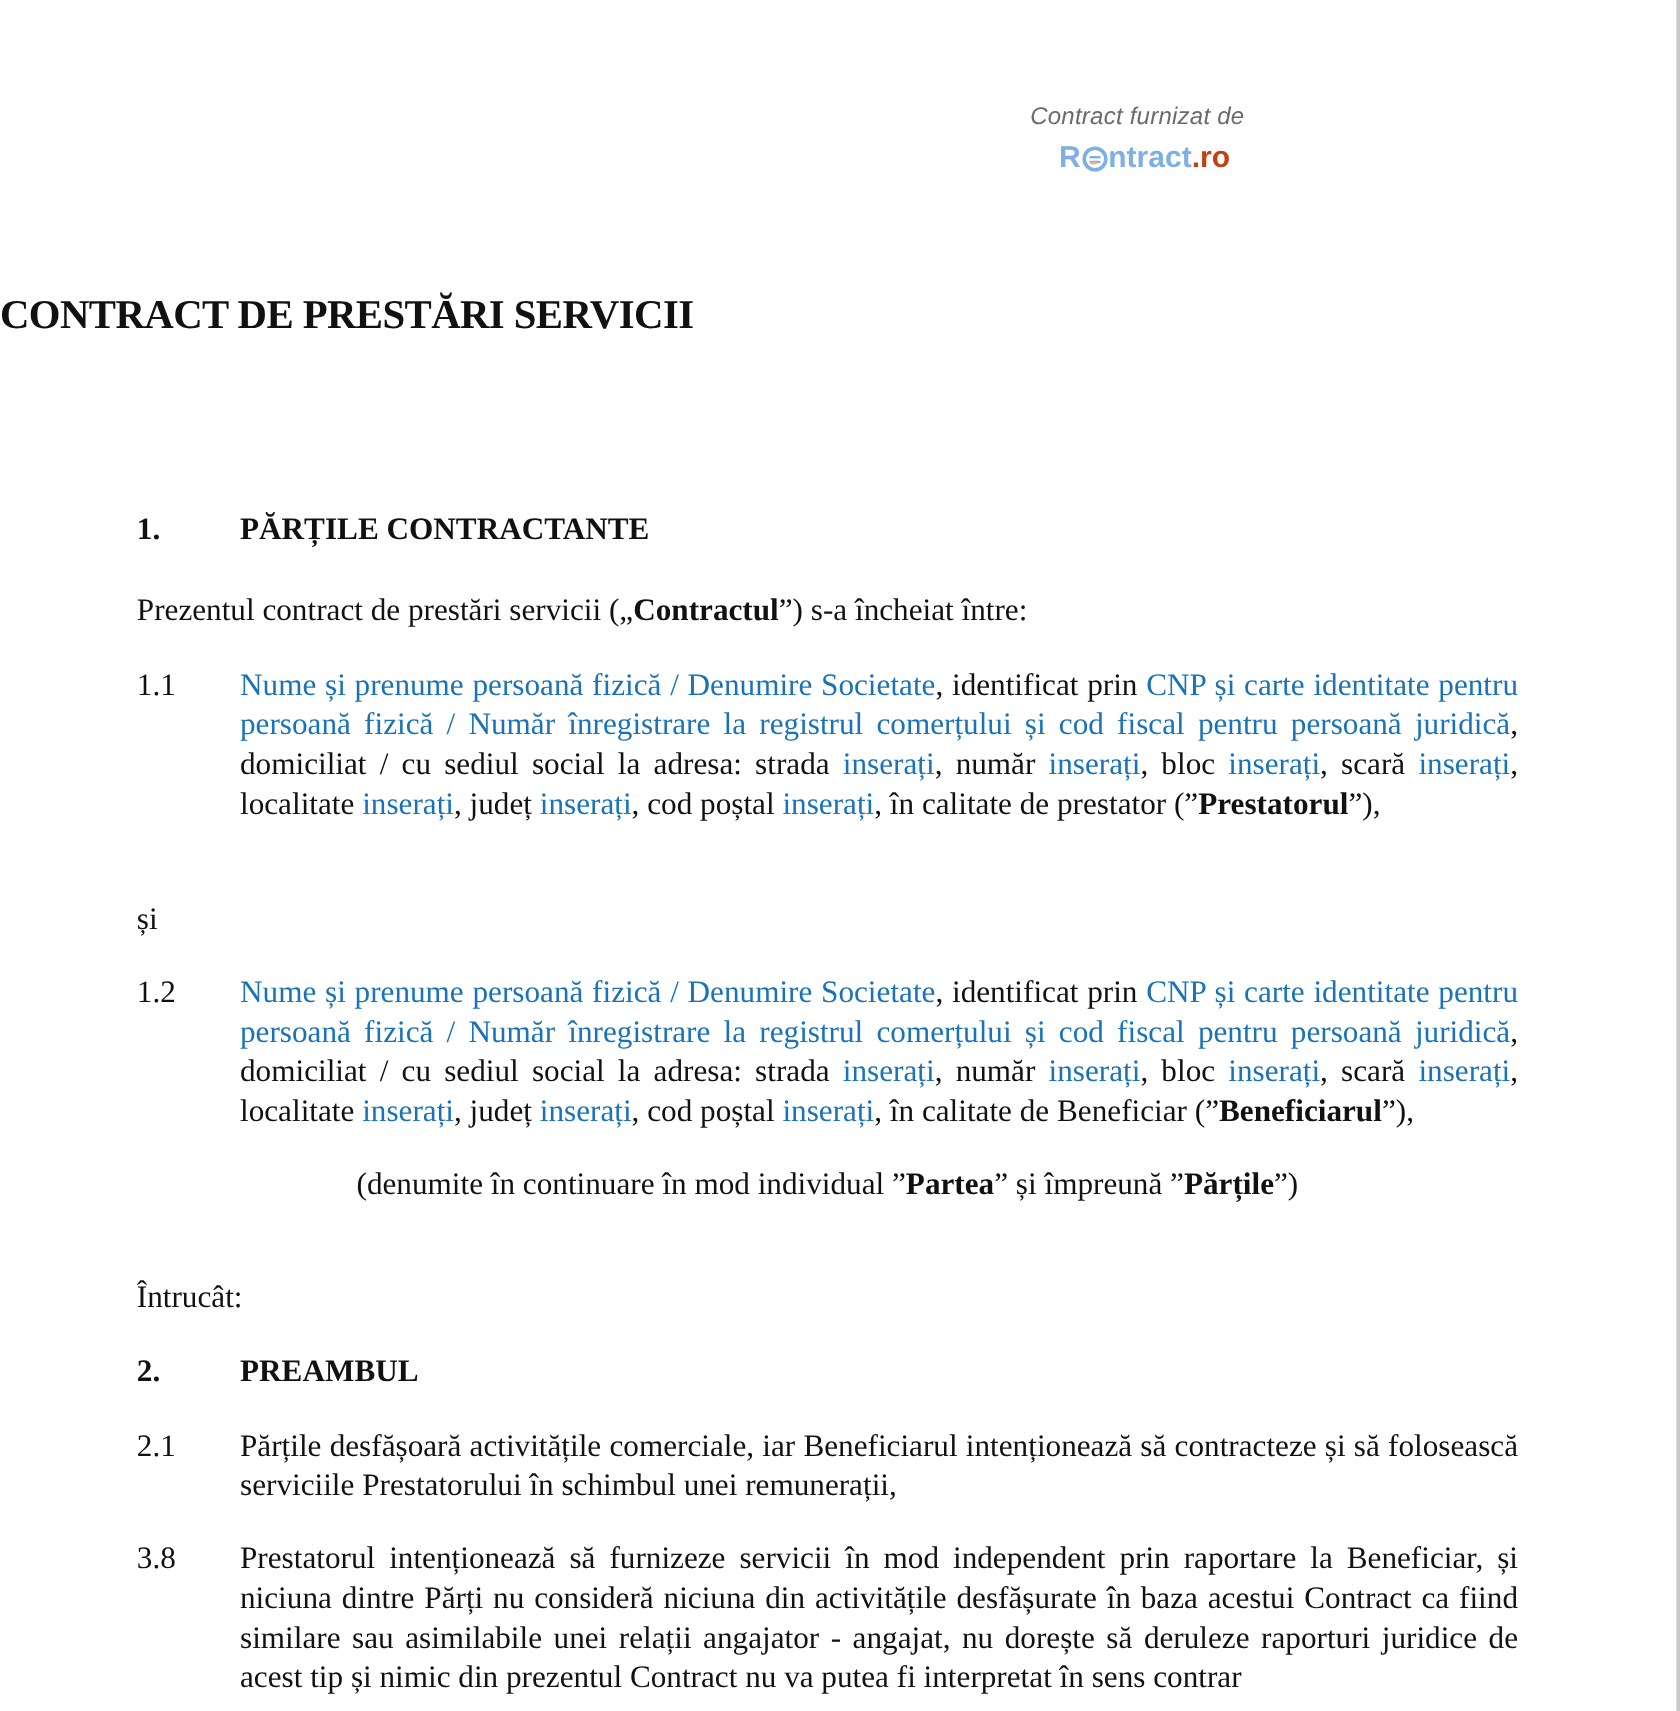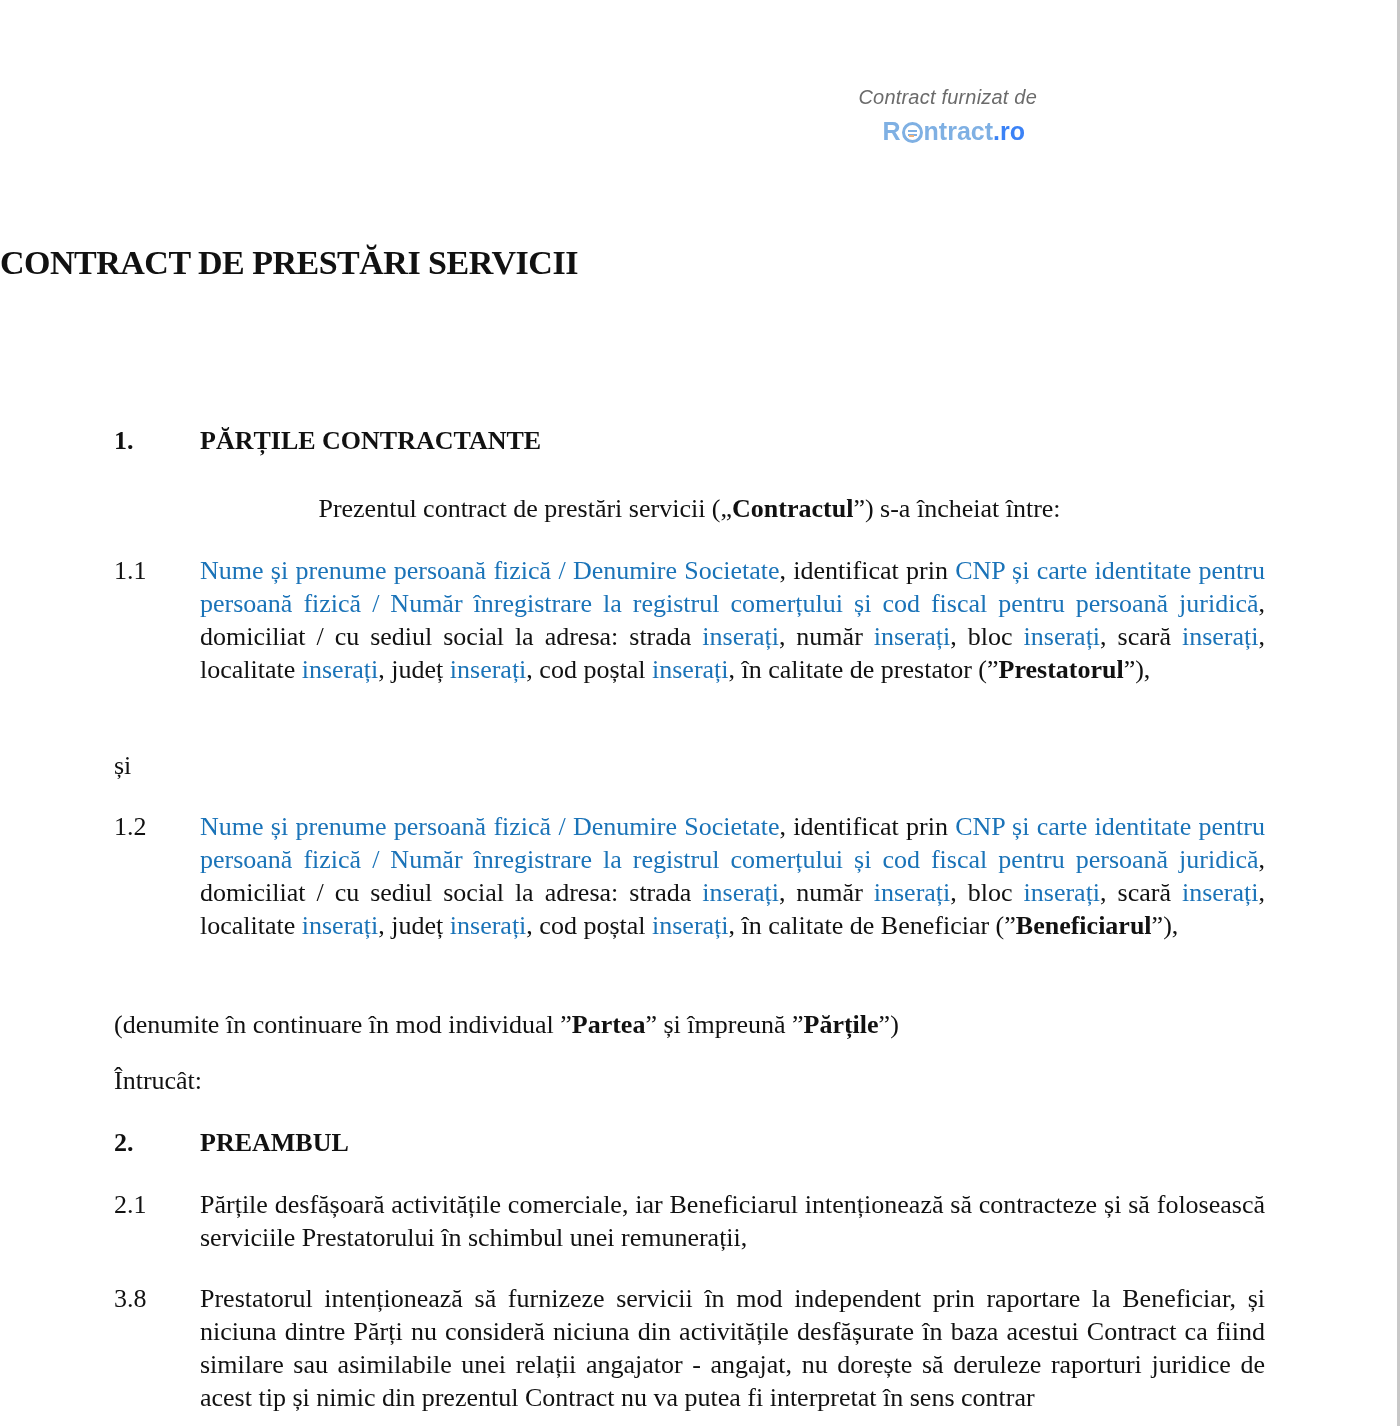--- a/index.html
+++ b/index.html
@@ -6,21 +6,21 @@
   body { width: 1400px; height: 1426px; overflow: hidden; position: relative; }
   .right-edge { position: absolute; top: 0; right: 0; width: 3px; height: 1426px; background: #c8c8c8; }
   .page { position: absolute; left: 0; top: 0; width: 1172px; height: 1426px; background: #fff; font-family: "Liberation Serif", serif; color: #111; }
 
   .watermark { position: absolute; right: 135px; top: 86px; text-align: right; }
   .wm-caption { font-family: "Liberation Sans", sans-serif; font-style: italic; font-size: 20px; color: #6b6b6b; letter-spacing: 0.2px; }
   .wm-logo { margin-top: 8px; font-family: "Liberation Sans", sans-serif; font-weight: bold; font-size: 25px; color: #7fb0e3; display: inline-flex; align-items: center; margin-right: 12px; }
   .wm-logo .o-icon { display: inline-block; width: 21px; height: 21px; border: 3px solid #7fb0e3; border-radius: 50%; box-sizing: border-box; position: relative; margin: 0 1px; top: 1px; }
   .wm-logo .o-icon::before { content: ""; position: absolute; left: 3px; right: 3px; top: 5px; height: 2px; background: #7fb0e3; box-shadow: 0 4px 0 #7fb0e3; }
   .wm-logo .o-icon::after { content: ""; position: absolute; left: 4px; bottom: 3px; width: 5px; height: 2px; background: #f2b27a; }
-  .wm-logo .tld { color: #3b82f6; }
+  .wm-logo .tld { color: #c2410c; }
 
   .title { position: absolute; top: 244px; left: 0; width: 1380px; text-align: left; font-weight: bold; font-size: 34px; letter-spacing: -0.5px; }
   .subtitle { position: absolute; top: 298px; left: 0; width: 1380px; text-align: center; font-size: 34px; }
 
   .block { position: absolute; left: 114px; width: 1151px; font-size: 26px; line-height: 33px; }
   .heading { font-weight: bold; font-size: 26px; }
   .heading .num { display: inline-block; width: 86px; }
   .row { display: flex; }
   .row .num { width: 86px; flex: none; }
   .row .txt { flex: 1; text-align: justify; }
@@ -41,37 +41,37 @@
         <span class="tld">.ro</span>
     </div>
   </div>
 
   <div class="title">CONTRACT DE PRESTĂRI SERVICII</div>
 
   <div class="block heading" style="top:424px;">
     <span class="num">1.</span><span>PĂRȚILE CONTRACTANTE</span>
   </div>
 
-  <div class="block" style="top:492px;text-align:center;">
+  <div class="block" style="top:492px;">
     <span>Prezentul contract de prestări servicii („</span><b>Contractul</b><span>”) s-a încheiat între:</span>
   </div>
 
   <div class="block row" style="top:554px;">
     <div class="num">1.1</div>
     <div class="txt"><span class="blue">Nume și prenume persoană fizică / Denumire Societate</span><span>, identificat prin </span><span class="blue">CNP și carte identitate pentru persoană fizică / Număr înregistrare la registrul comerțului și cod fiscal pentru persoană juridică</span><span>, domiciliat / cu sediul social la adresa: strada </span><span class="blue">inserați</span><span>, număr </span><span class="blue">inserați</span><span>, bloc </span><span class="blue">inserați</span><span>, scară </span><span class="blue">inserați</span><span>, localitate </span><span class="blue">inserați</span><span>, județ </span><span class="blue">inserați</span><span>, cod poștal </span><span class="blue">inserați</span><span>, în calitate de prestator (”</span><b>Prestatorul</b><span>”),</span></div>
   </div>
 
   <div class="block" style="top:749px;">și</div>
 
   <div class="block row" style="top:810px;">
     <div class="num">1.2</div>
     <div class="txt"><span class="blue">Nume și prenume persoană fizică / Denumire Societate</span><span>, identificat prin </span><span class="blue">CNP și carte identitate pentru persoană fizică / Număr înregistrare la registrul comerțului și cod fiscal pentru persoană juridică</span><span>, domiciliat / cu sediul social la adresa: strada </span><span class="blue">inserați</span><span>, număr </span><span class="blue">inserați</span><span>, bloc </span><span class="blue">inserați</span><span>, scară </span><span class="blue">inserați</span><span>, localitate </span><span class="blue">inserați</span><span>, județ </span><span class="blue">inserați</span><span>, cod poștal </span><span class="blue">inserați</span><span>, în calitate de Beneficiar (”</span><b>Beneficiarul</b><span>”),</span></div>
   </div>
 
-  <div class="block" style="top:1008px;">
+  <div class="block" style="top:970px;text-align:center;">
     <span>(denumite în continuare în mod individual ”</span><b>Partea</b><span>” și împreună ”</span><b>Părțile</b><span>”)</span>
   </div>
 
   <div class="block" style="top:1064px;">Întrucât:</div>
 
   <div class="block heading" style="top:1126px;">
     <span class="num">2.</span><span>PREAMBUL</span>
   </div>
 
   <div class="block row" style="top:1188px;">

